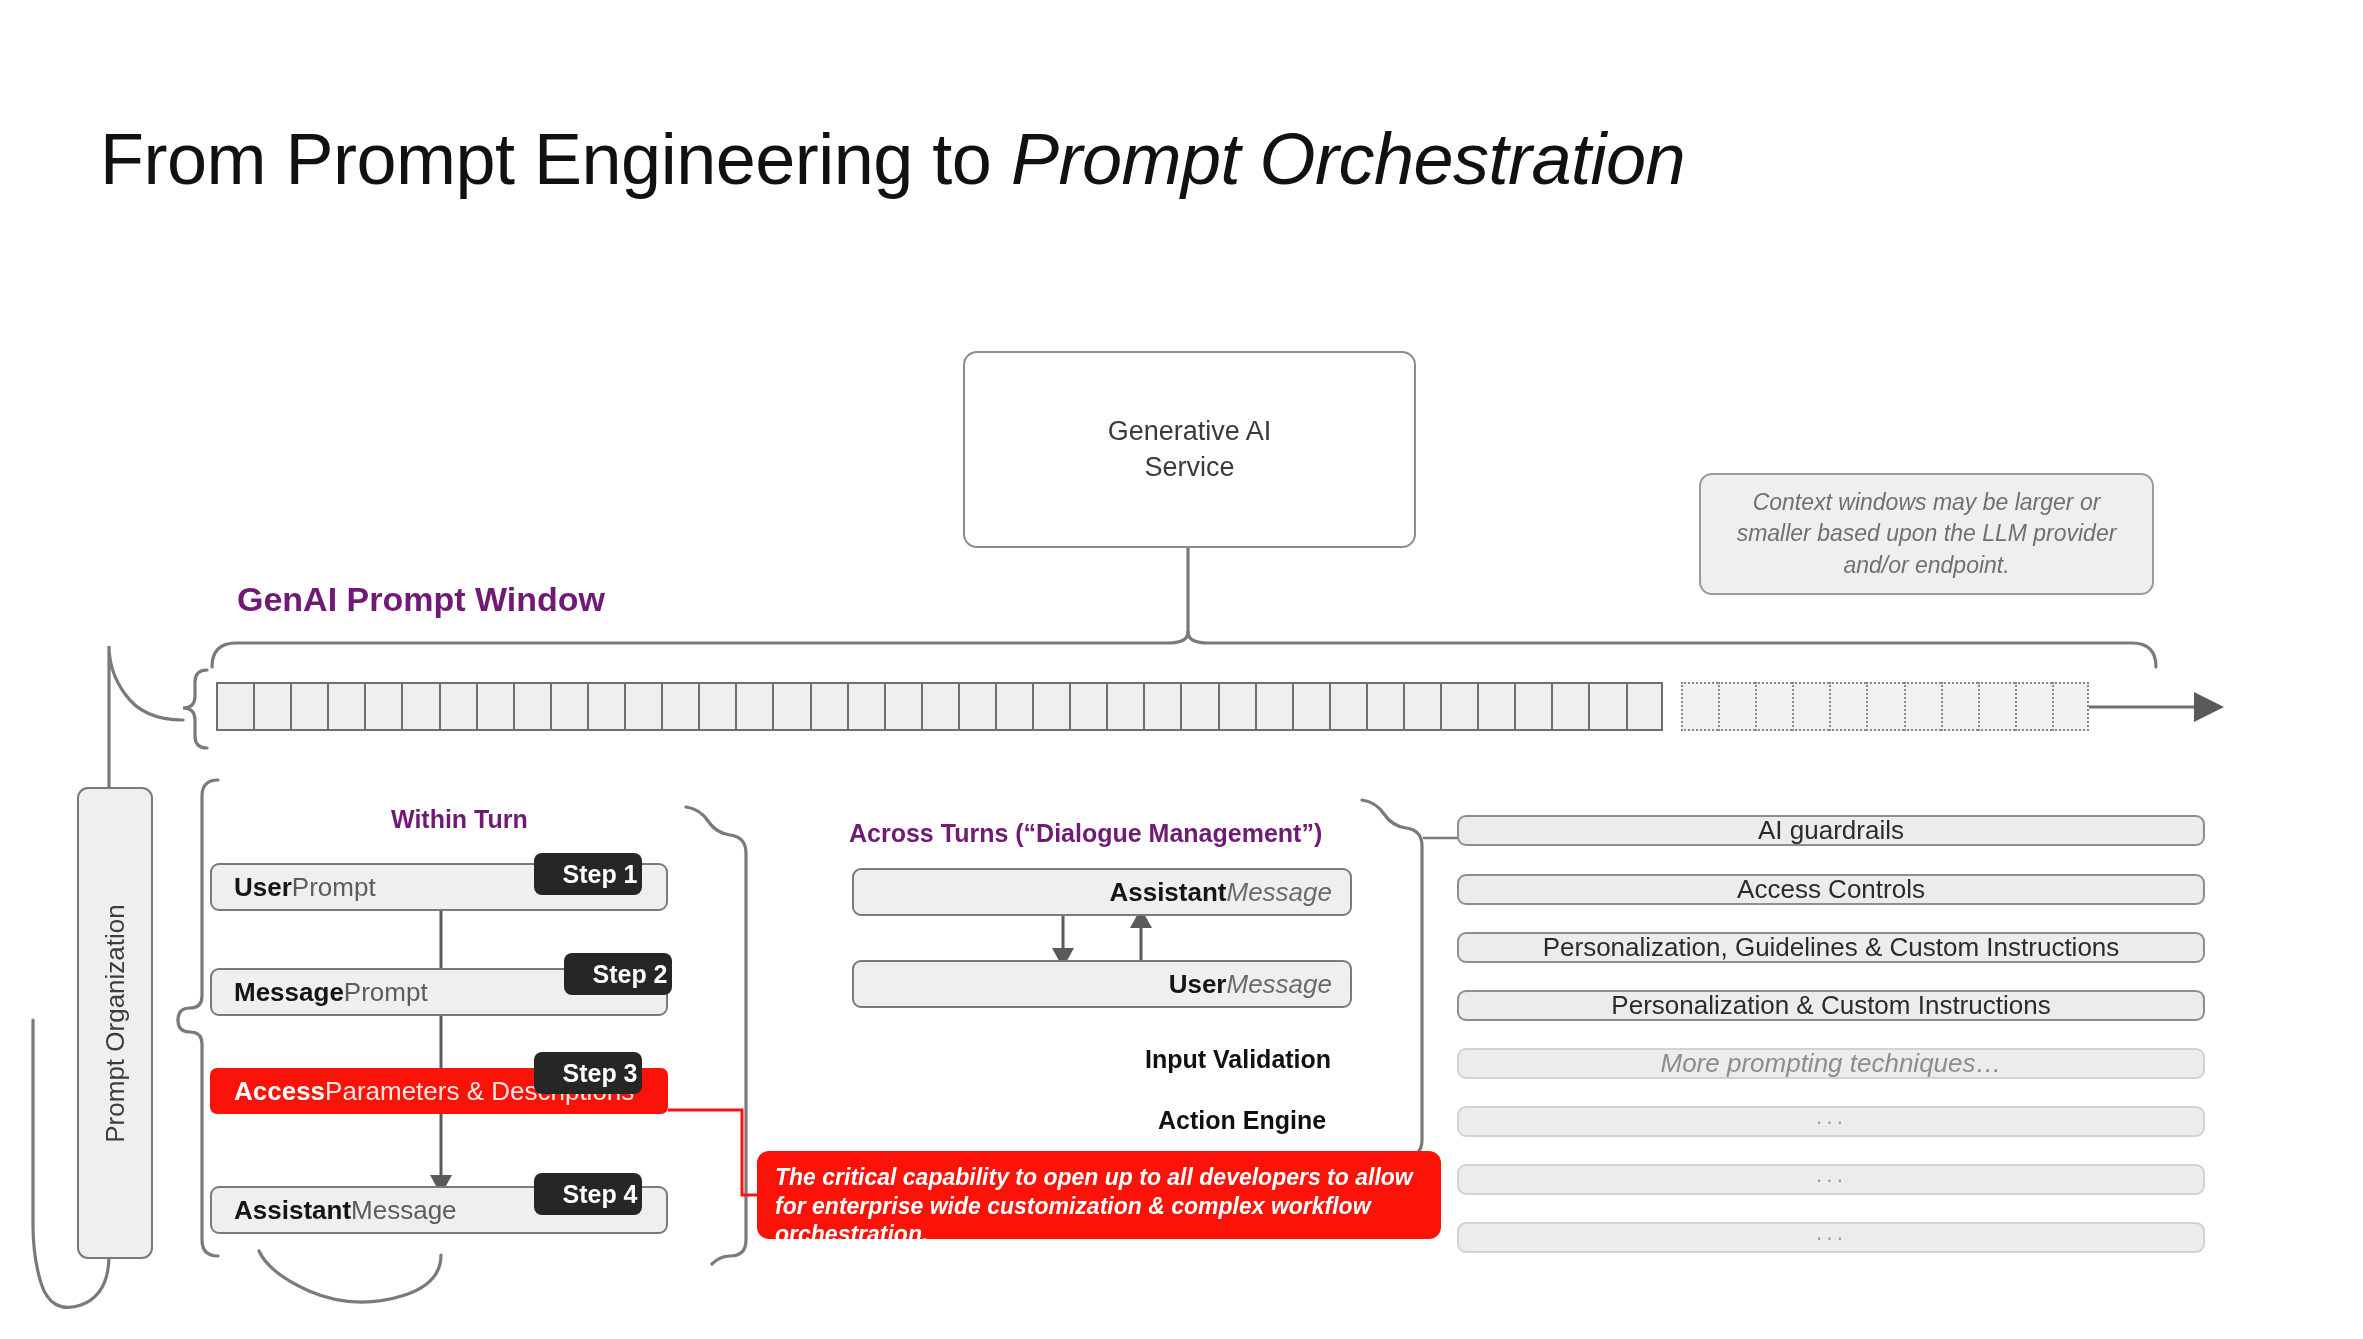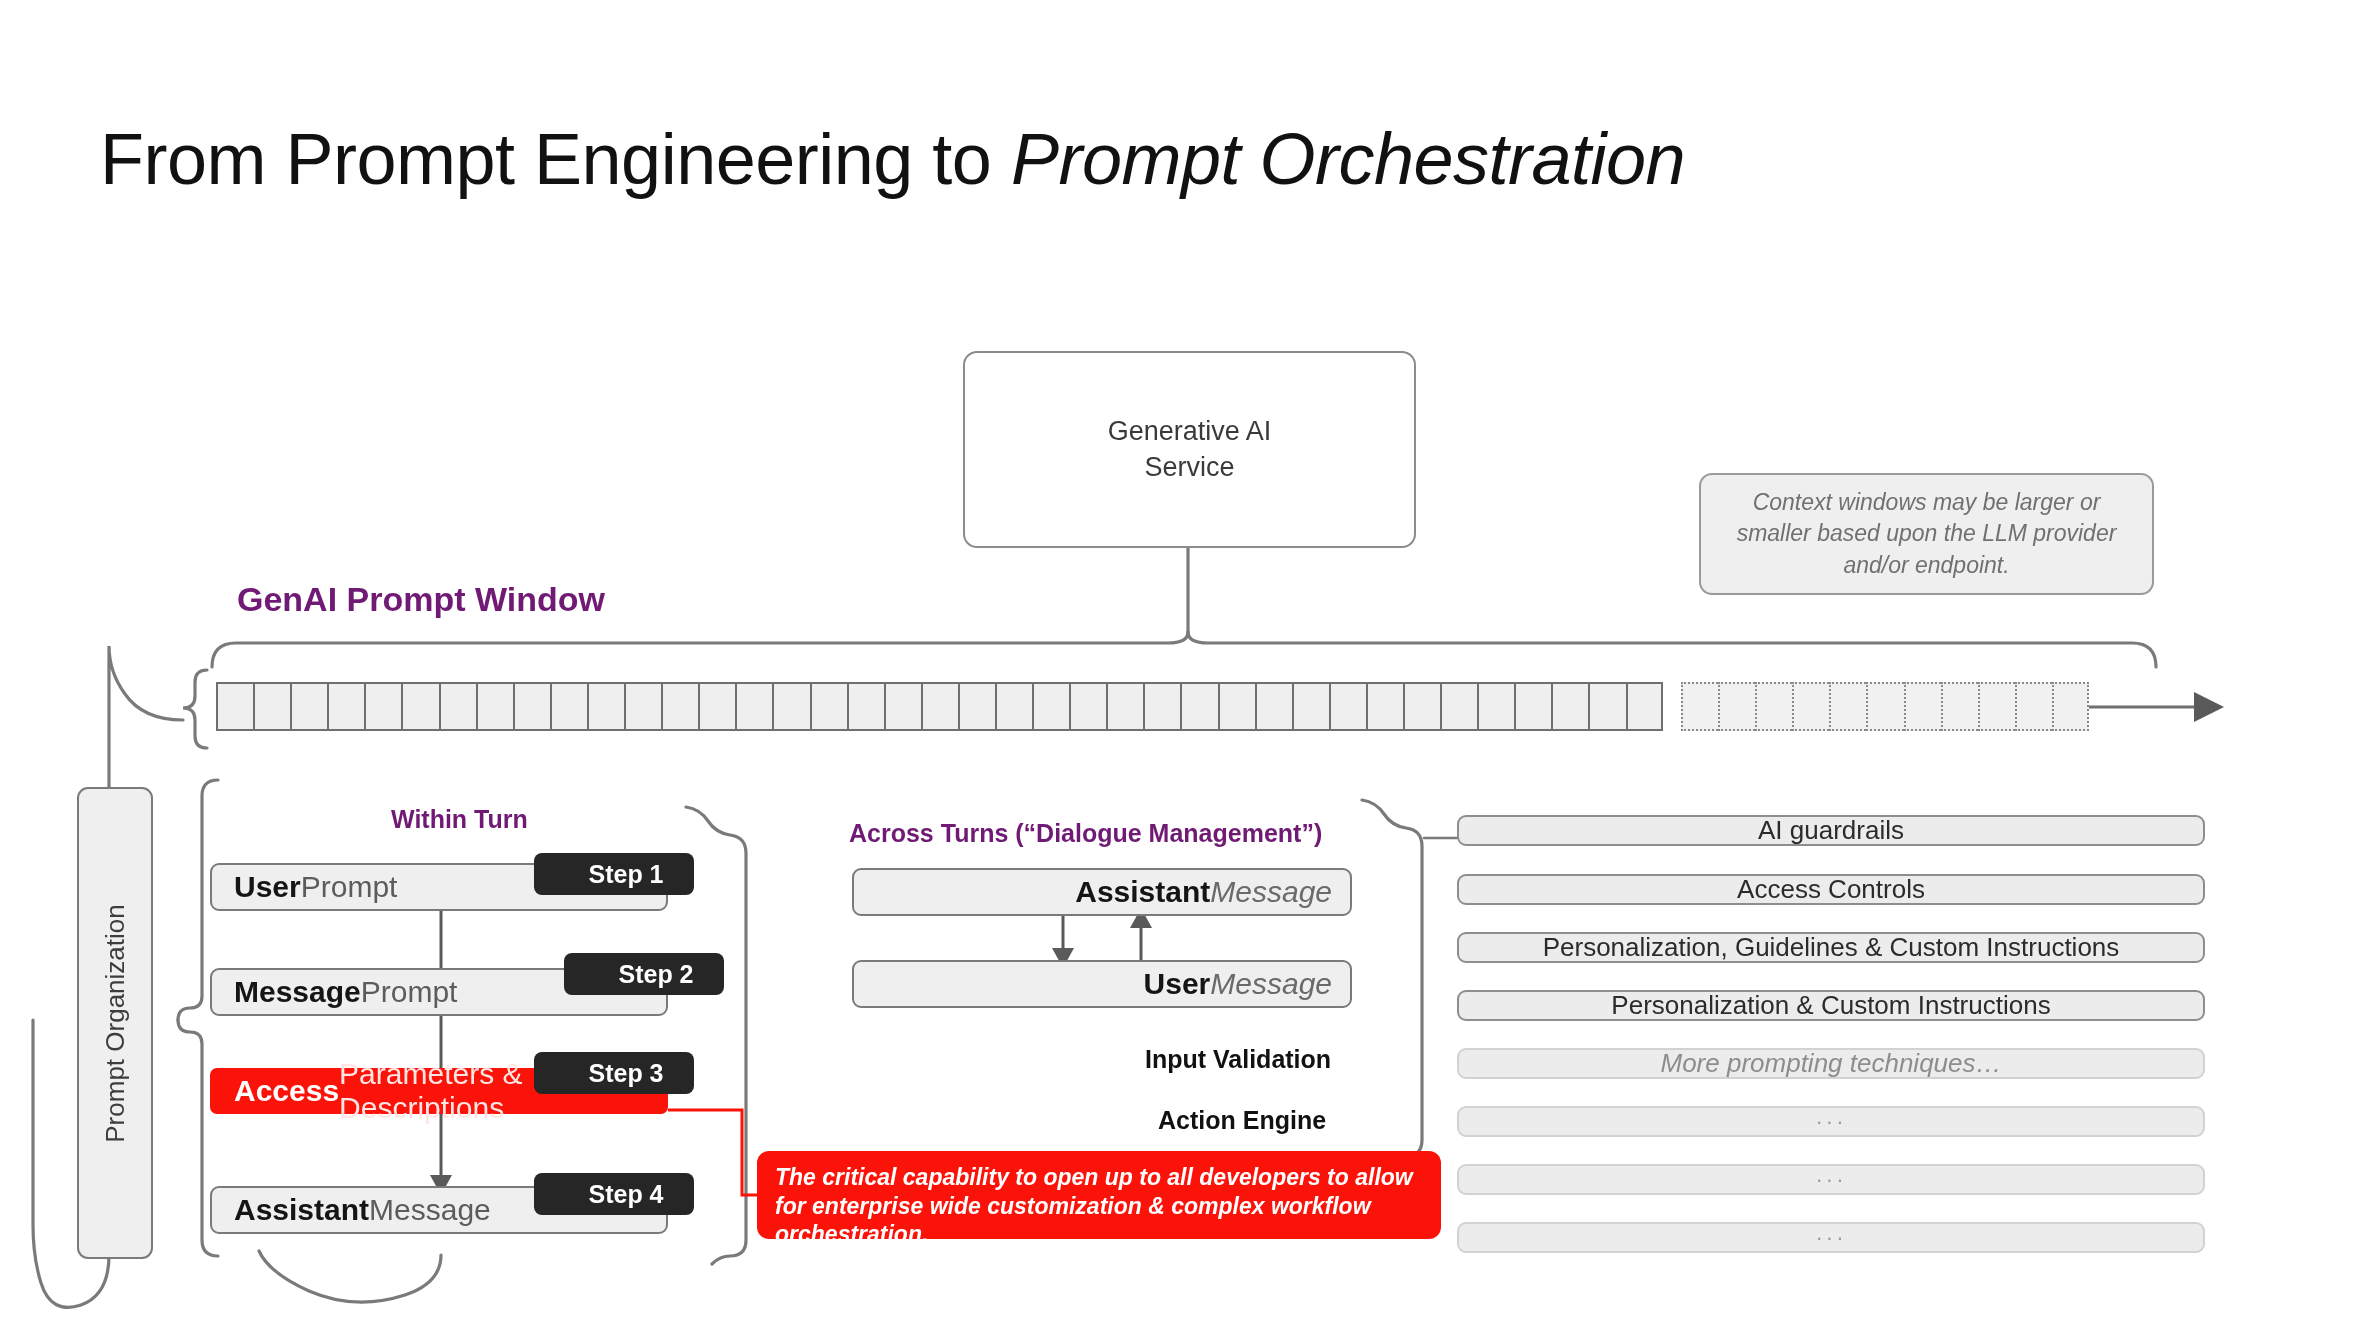--- a/index.html
+++ b/index.html
@@ -19,21 +19,21 @@
   #title .em{font-style:italic;}
 
   
   #wires{position:absolute;left:0;top:0;width:2363px;height:1339px;pointer-events:none;}
 
   
   .node{
     position:absolute;box-sizing:border-box;
     background:#efefef;border:2px solid #7a7a7a;border-radius:9px;
     display:flex;align-items:center;
-    font-size:30px;color:#2b2b2b;
+    font-size:26px;color:#2b2b2b;
   }
   .node.right{justify-content:flex-end;padding-right:18px;}
   .node.left{justify-content:flex-start;padding-left:22px;}
   .node b{font-weight:700;color:#151515;}
   .node .muted{color:#5c5c5c;}
 
   
   #gen-ai{
     position:absolute;left:963px;top:351px;width:449px;height:193px;
     background:#ffffff;border:2px solid #8c8c8c;border-radius:14px;
@@ -87,21 +87,21 @@
   }
   #prompt-org span{
     transform:rotate(-90deg);white-space:nowrap;
     font-size:26px;color:#3d3d3d;
   }
 
   
   .step{
     position:absolute;box-sizing:border-box;
     background:#262626;color:#ffffff;border-radius:8px;
-    width:160px;height:42px;
+    width:108px;height:42px;
     display:flex;align-items:center;justify-content:center;
     font-size:25px;font-weight:700;padding-left:24px;
   }
 
   
   .node.danger{
     background:#fb1309;border-color:#fb1309;color:#ffffff;border-radius:7px;
   }
   .node.danger b{color:#ffffff;}
   .node.danger .muted{color:#ffe6e4;}

